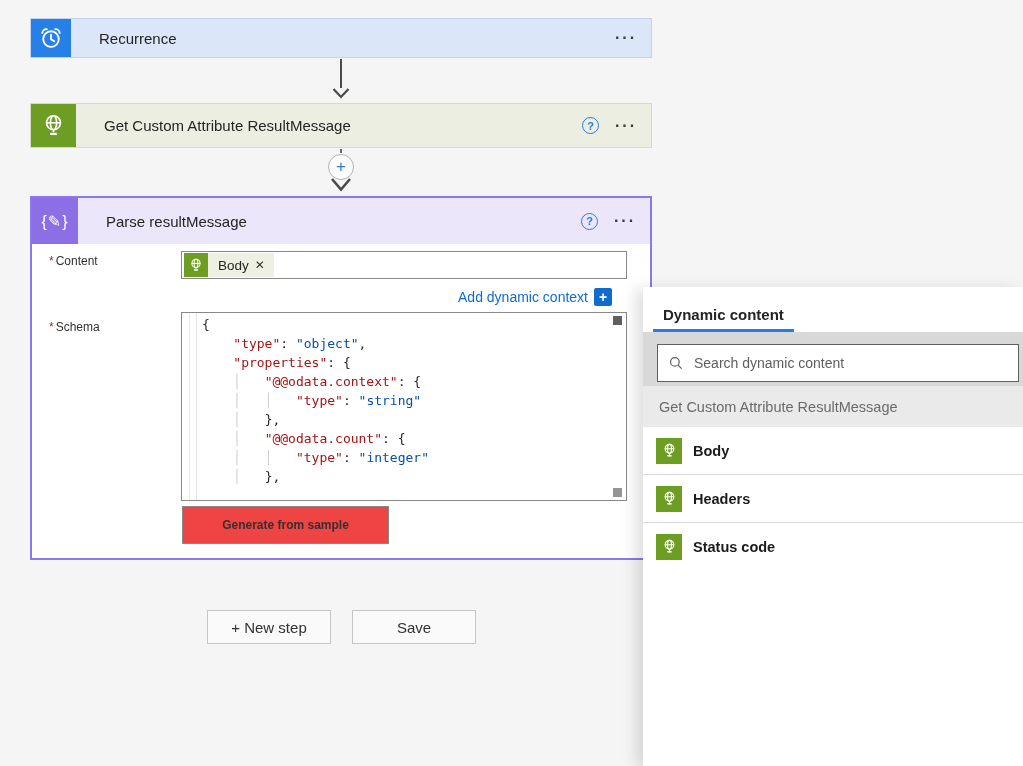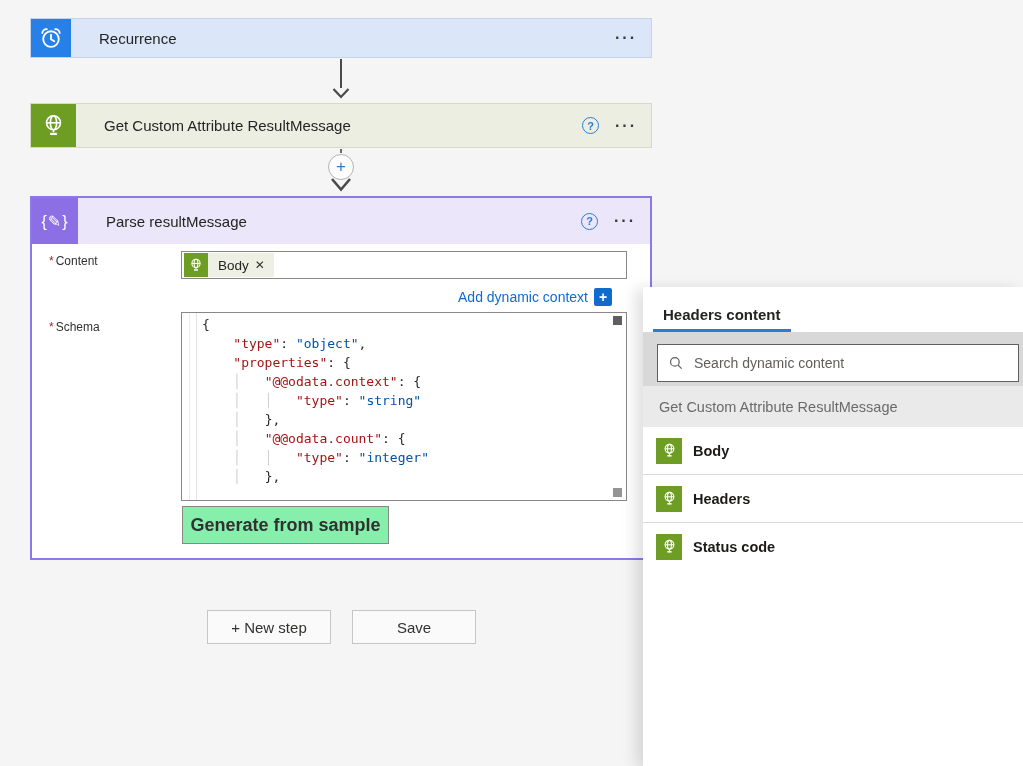--- a/index.html
+++ b/index.html
@@ -60,22 +60,22 @@
   .tk-k{color:#a31515;}
   .tk-v{color:#0451a5;}
   .tk-p{color:#272727;}
   .tk-g{color:#cfcfcf;}
   .tk-w{color:#272727;}
   .scroll-sq{position:absolute;width:9px;height:9px;}
   #scroll-up{right:4px;top:3px;background:#5f5f5f;}
   #scroll-down{right:4px;bottom:3px;background:#949494;}
 
   #generate-btn{position:absolute;left:150px;top:308px;width:207px;height:38px;
-                background:#86efac;border:1px solid #8a8886;display:flex;align-items:center;
-                justify-content:center;font-size:18px;font-weight:700;color:#323130;cursor:pointer;
+                background:#ef4444;border:1px solid #8a8886;display:flex;align-items:center;
+                justify-content:center;font-size:12px;font-weight:700;color:#323130;cursor:pointer;
                 box-sizing:border-box;}
 
   
   #connector-svg{position:absolute;left:0;top:0;z-index:1;pointer-events:none;}
   #insert-circle{position:absolute;left:328px;top:154px;width:26px;height:26px;border-radius:50%;
                  background:#fdfdfd;border:1px solid #b3b3b3;box-sizing:border-box;z-index:3;
                  display:flex;align-items:center;justify-content:center;
                  color:#2b7cd6;font-size:17px;font-weight:400;cursor:pointer;}
 
   
@@ -234,21 +234,21 @@
   <div class="footer-btn" id="new-step-btn">
     <span>+ New step</span>
   </div>
   <div class="footer-btn" id="save-btn">
     <span>Save</span>
   </div>
 
   <div id="panel">
 
     <div id="panel-tabs">
-      <span class="tab active">Headers content</span>
+      <span class="tab active">Dynamic content</span>
     </div>
 
     <div id="search-section">
       <div id="search-box">
         <span class="search-glyph">
           <svg viewBox="0 0 20 20" width="16" height="16">
             <g fill="none" stroke="#5a5a5a" stroke-width="1.5">
               <circle cx="8.6" cy="8.6" r="5.4"></circle>
               <path d="M12.6 12.6 L 17 17"></path>
             </g>

